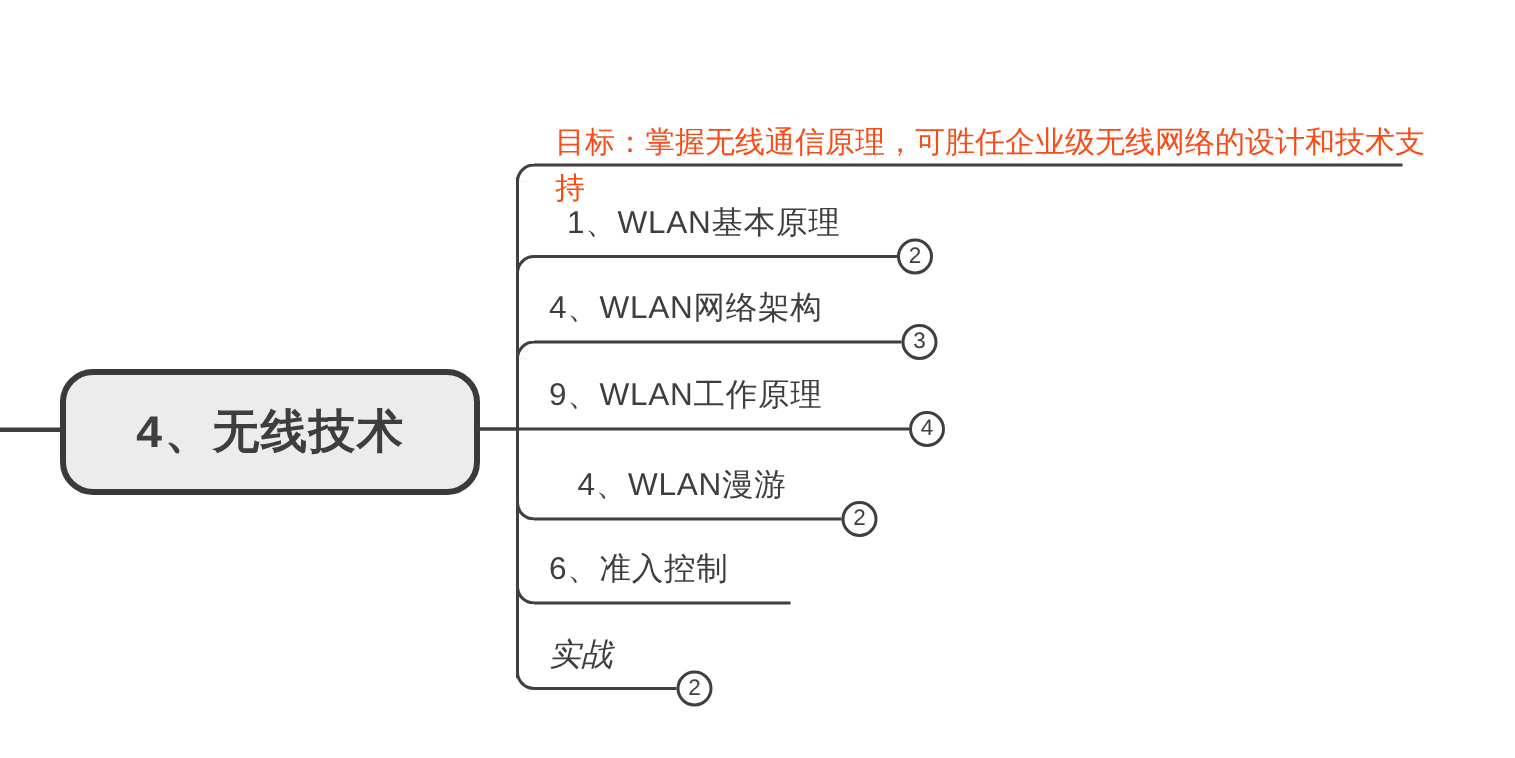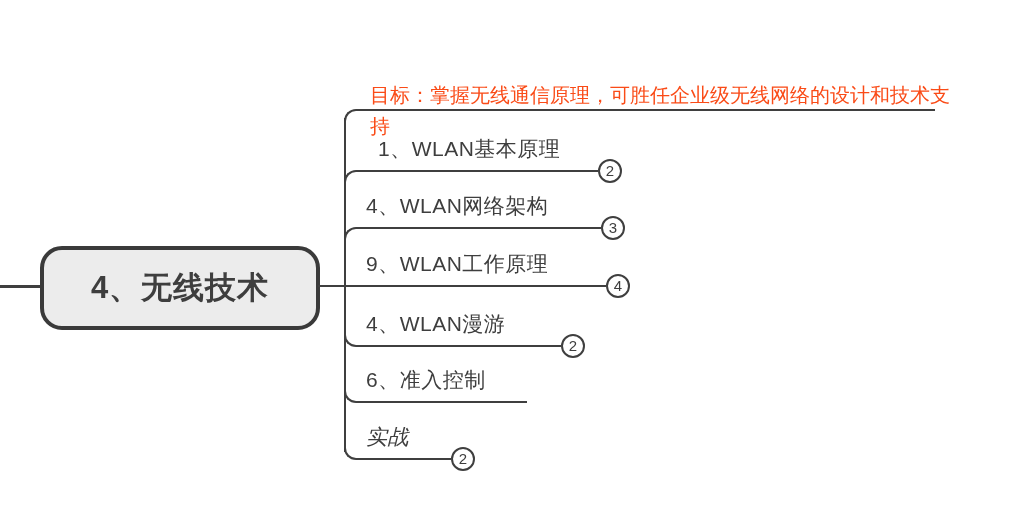--- a/index.html
+++ b/index.html
@@ -51,20 +51,21 @@
     width: 280px;
     height: 84px;
     box-sizing: border-box;
     background: var(--c-node_fill, #ececec);
     border: 4px solid var(--c-node_border, #3a3a3a);
     border-radius: 22px;
     display: flex;
     align-items: center;
     justify-content: center;
     cursor: default;
+    font-family: Liberation Mono, monospace;
   }
   .root-node .root-label {
     font-size: 31px;
     font-weight: bold;
     color: var(--c-text, #3e3e3e);
     letter-spacing: 1px;
     white-space: nowrap;
   }
   
   .note-text {
@@ -140,21 +141,21 @@
     <div class="badge" style="left:601px; top:216px;">3</div>
   </div>
 
   <div>
     <div class="topic-label" style="top:249px;">9、WLAN工作原理</div>
     <div class="hline" style="left:318px; top:285px; width:288px;"></div>
     <div class="badge" style="left:606px; top:274px;">4</div>
   </div>
 
   <div>
-    <div class="topic-label" style="top:309px;">4、WLAN漫游</div>
+    <div class="topic-label" style="top:309px;margin-left:19px;">4、WLAN漫游</div>
     <div class="corner corner-down" style="left:344px; top:335px;"></div>
     <div class="hline" style="left:356px; top:345px; width:205px;"></div>
     <div class="badge" style="left:561px; top:334px;">2</div>
   </div>
 
   <div>
     <div class="topic-label" style="top:365px;">6、准入控制</div>
     <div class="corner corner-down" style="left:344px; top:391px;"></div>
     <div class="hline" style="left:356px; top:401px; width:171px;"></div>
   </div>

